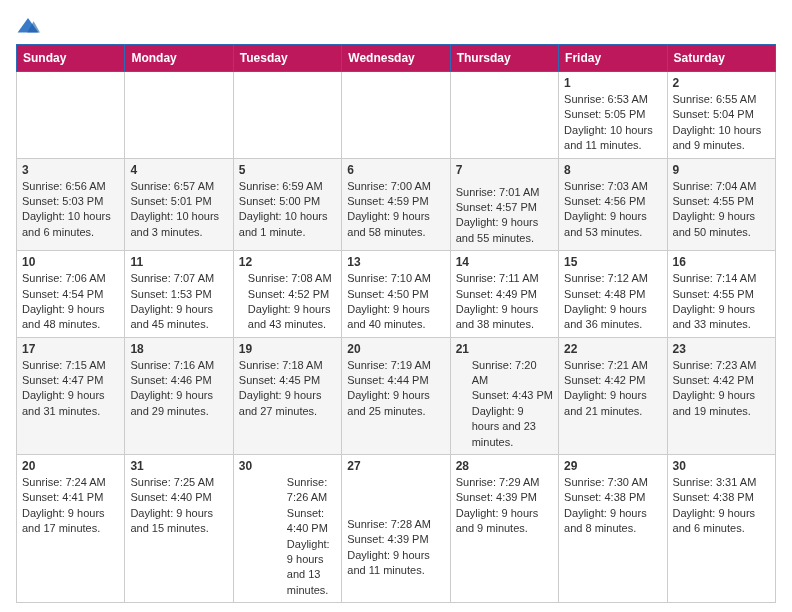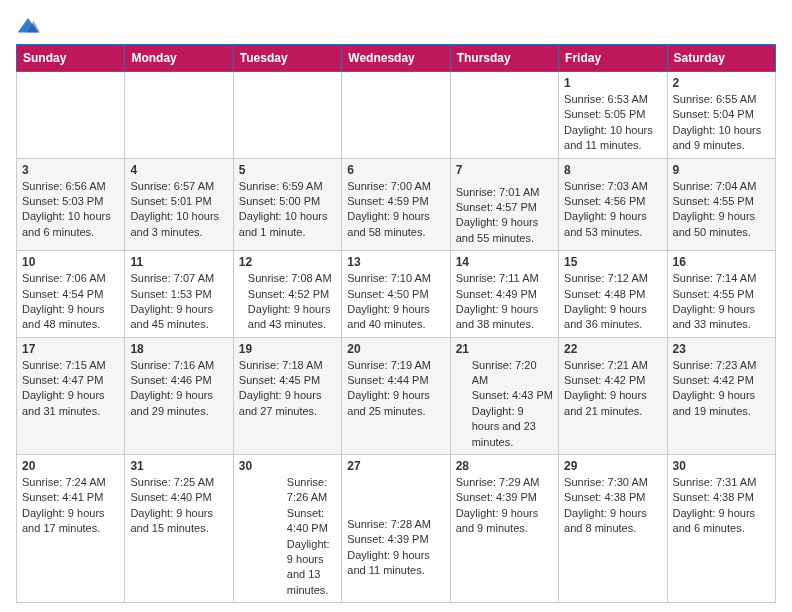--- a/index.html
+++ b/index.html
@@ -304,19 +304,19 @@
 Daylight: 9 hours and 9 minutes.</div>
         </td>
         <td>
           <span class="day-number">29</span>
           <div class="day-info" style="white-space: pre-line;">Sunrise: 7:30 AM
 Sunset: 4:38 PM
 Daylight: 9 hours and 8 minutes.</div>
         </td>
         <td>
           <span class="day-number">30</span>
-          <div class="day-info" style="white-space: pre-line;">Sunrise: 7:31 AM
+          <div class="day-info" style="white-space: pre-line;">Sunrise: 3:31 AM
 Sunset: 4:38 PM
 Daylight: 9 hours and 6 minutes.</div>
         </td>
       </tr>
     </tbody>
 </table>
 
 </body></html>

